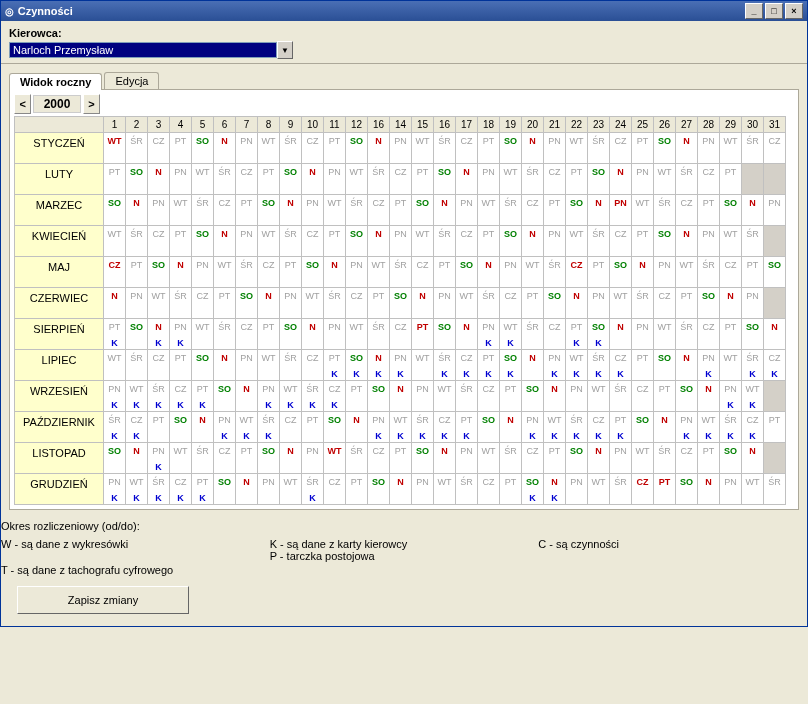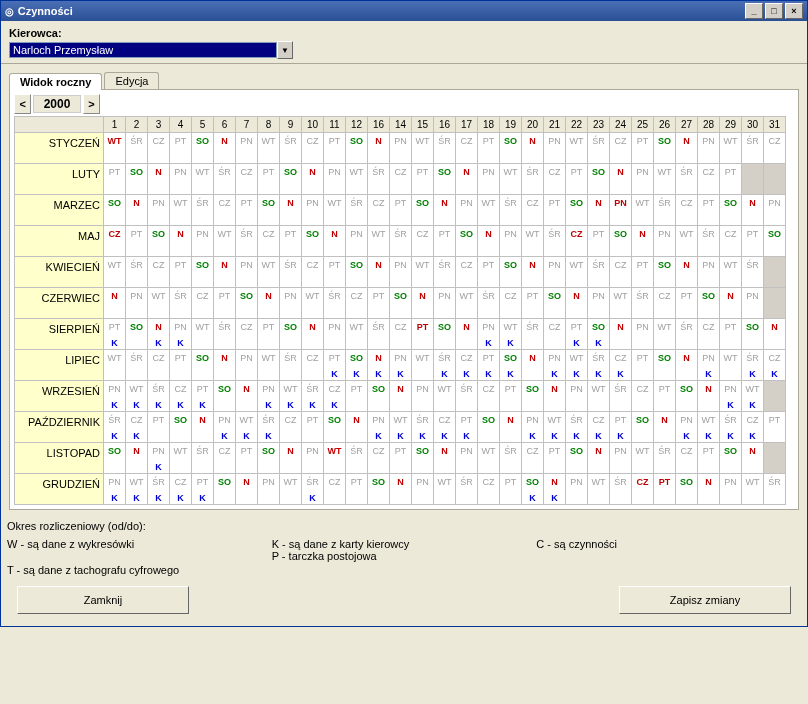--- a/index.html
+++ b/index.html
@@ -15,31 +15,31 @@
 .cbtn{width:14px;height:16px;background:#d4d0c8;border:1px solid #fff;border-right-color:#666;border-bottom-color:#666;display:flex;align-items:center;justify-content:center;font-size:8px}
 .tabs{margin:8px 8px 0;display:flex}
 .tab{padding:2px 10px;border:1px solid #aca899;border-bottom:none;background:#ece9d8;border-top-left-radius:3px;border-top-right-radius:3px;margin-right:2px}
 .tab.active{background:#fff;font-weight:bold;position:relative;top:1px}
 .panel{margin:0 8px;background:#fff;border:1px solid #aca899;padding:4px}
 .ctrlrow{display:flex;align-items:center;gap:2px}
 .navbtn{width:20px;height:18px;background:#ece9d8;border:1px solid #fff;border-right-color:#888;border-bottom-color:#888;display:flex;align-items:center;justify-content:center;font-weight:bold}
 .year{width:60px;text-align:center;font-weight:bold;font-size:12px;background:#ece9d8;border:1px solid #ccc;padding:1px 0}
 table.cal{border-collapse:collapse;table-layout:fixed;}
 table.cal th,table.cal td{border:1px solid #c0c0c0;text-align:center;padding:0;vertical-align:top}
-table.cal th.mh{width:82px;min-width:82px;max-width:82px;background:#ffffcc;text-align:right;padding:4px 3px;font-weight:normal;font-size:11px}
+table.cal th.mh{width:82px;min-width:82px;max-width:82px;background:#ffffcc;text-align:center;padding:4px 3px;font-weight:normal;font-size:11px}
 table.cal td.dh{width:21px;background:#ece9d8;font-size:10px;padding:2px 0}
 table.cal td.cell{width:21px;height:30px;font-size:9px}
 .dc{display:flex;flex-direction:column;justify-content:space-between;height:100%}
 .dc .top{padding-top:2px;height:12px;line-height:12px}
 .dc .bot{padding-bottom:1px;height:10px;line-height:10px;color:#0000d0;font-weight:bold}
 .c-grey{color:#a0a0a0}
 .c-green{color:#008000;font-weight:bold}
 .c-red{color:#c00000;font-weight:bold}
 .grey-cell{background:#d4d0c8}
-.legend{padding:10px 6px;font-size:11px}
+.legend{padding:10px 0;font-size:11px}
 .legend .lt{margin-bottom:6px}
 .legend .cols{display:flex}
 .legend .col{flex:1}
 .btnrow{display:flex;justify-content:space-between;padding:0 16px 12px}
 .bigbtn{width:170px;height:26px;background:#ece9d8;border:1px solid #fff;border-right-color:#666;border-bottom-color:#666;display:flex;align-items:center;justify-content:center}
 </style>
 </head>
 <body>
 
 <div class="window">
@@ -666,391 +666,391 @@
                 </div>
               </td>
               <td class="cell">
                 <div class="dc">
                   <div class="top"><span class="c-grey">PN</span></div>
                   <div class="bot"></div>
                 </div>
               </td>
             </tr>
             <tr>
-              <th class="mh">MAJ</th>
-              <td class="cell">
-                <div class="dc">
-                  <div class="top"><span class="c-red">CZ</span></div>
-                  <div class="bot"></div>
-                </div>
-              </td>
-              <td class="cell">
-                <div class="dc">
-                  <div class="top"><span class="c-grey">PT</span></div>
-                  <div class="bot"></div>
-                </div>
-              </td>
-              <td class="cell">
-                <div class="dc">
-                  <div class="top"><span class="c-green">SO</span></div>
-                  <div class="bot"></div>
-                </div>
-              </td>
-              <td class="cell">
-                <div class="dc">
-                  <div class="top"><span class="c-red">N</span></div>
-                  <div class="bot"></div>
-                </div>
-              </td>
-              <td class="cell">
-                <div class="dc">
-                  <div class="top"><span class="c-grey">PN</span></div>
-                  <div class="bot"></div>
-                </div>
-              </td>
-              <td class="cell">
-                <div class="dc">
-                  <div class="top"><span class="c-grey">WT</span></div>
-                  <div class="bot"></div>
-                </div>
-              </td>
-              <td class="cell">
-                <div class="dc">
-                  <div class="top"><span class="c-grey">ŚR</span></div>
-                  <div class="bot"></div>
-                </div>
-              </td>
-              <td class="cell">
-                <div class="dc">
-                  <div class="top"><span class="c-grey">CZ</span></div>
-                  <div class="bot"></div>
-                </div>
-              </td>
-              <td class="cell">
-                <div class="dc">
-                  <div class="top"><span class="c-grey">PT</span></div>
-                  <div class="bot"></div>
-                </div>
-              </td>
-              <td class="cell">
-                <div class="dc">
-                  <div class="top"><span class="c-green">SO</span></div>
-                  <div class="bot"></div>
-                </div>
-              </td>
-              <td class="cell">
-                <div class="dc">
-                  <div class="top"><span class="c-red">N</span></div>
-                  <div class="bot"></div>
-                </div>
-              </td>
-              <td class="cell">
-                <div class="dc">
-                  <div class="top"><span class="c-grey">PN</span></div>
-                  <div class="bot"></div>
-                </div>
-              </td>
-              <td class="cell">
-                <div class="dc">
-                  <div class="top"><span class="c-grey">WT</span></div>
-                  <div class="bot"></div>
-                </div>
-              </td>
-              <td class="cell">
-                <div class="dc">
-                  <div class="top"><span class="c-grey">ŚR</span></div>
-                  <div class="bot"></div>
-                </div>
-              </td>
-              <td class="cell">
-                <div class="dc">
-                  <div class="top"><span class="c-grey">CZ</span></div>
-                  <div class="bot"></div>
-                </div>
-              </td>
-              <td class="cell">
-                <div class="dc">
-                  <div class="top"><span class="c-grey">PT</span></div>
-                  <div class="bot"></div>
-                </div>
-              </td>
-              <td class="cell">
-                <div class="dc">
-                  <div class="top"><span class="c-green">SO</span></div>
-                  <div class="bot"></div>
-                </div>
-              </td>
-              <td class="cell">
-                <div class="dc">
-                  <div class="top"><span class="c-red">N</span></div>
-                  <div class="bot"></div>
-                </div>
-              </td>
-              <td class="cell">
-                <div class="dc">
-                  <div class="top"><span class="c-grey">PN</span></div>
-                  <div class="bot"></div>
-                </div>
-              </td>
-              <td class="cell">
-                <div class="dc">
-                  <div class="top"><span class="c-grey">WT</span></div>
-                  <div class="bot"></div>
-                </div>
-              </td>
-              <td class="cell">
-                <div class="dc">
-                  <div class="top"><span class="c-grey">ŚR</span></div>
-                  <div class="bot"></div>
-                </div>
-              </td>
-              <td class="cell">
-                <div class="dc">
-                  <div class="top"><span class="c-red">CZ</span></div>
-                  <div class="bot"></div>
-                </div>
-              </td>
-              <td class="cell">
-                <div class="dc">
-                  <div class="top"><span class="c-grey">PT</span></div>
-                  <div class="bot"></div>
-                </div>
-              </td>
-              <td class="cell">
-                <div class="dc">
-                  <div class="top"><span class="c-green">SO</span></div>
-                  <div class="bot"></div>
-                </div>
-              </td>
-              <td class="cell">
-                <div class="dc">
-                  <div class="top"><span class="c-red">N</span></div>
-                  <div class="bot"></div>
-                </div>
-              </td>
-              <td class="cell">
-                <div class="dc">
-                  <div class="top"><span class="c-grey">PN</span></div>
-                  <div class="bot"></div>
-                </div>
-              </td>
-              <td class="cell">
-                <div class="dc">
-                  <div class="top"><span class="c-grey">WT</span></div>
-                  <div class="bot"></div>
-                </div>
-              </td>
-              <td class="cell">
-                <div class="dc">
-                  <div class="top"><span class="c-grey">ŚR</span></div>
-                  <div class="bot"></div>
-                </div>
-              </td>
-              <td class="cell">
-                <div class="dc">
-                  <div class="top"><span class="c-grey">CZ</span></div>
-                  <div class="bot"></div>
-                </div>
-              </td>
-              <td class="cell">
-                <div class="dc">
-                  <div class="top"><span class="c-grey">PT</span></div>
-                  <div class="bot"></div>
-                </div>
-              </td>
-              <td class="cell">
-                <div class="dc">
-                  <div class="top"><span class="c-green">SO</span></div>
-                  <div class="bot"></div>
-                </div>
-              </td>
+              <th class="mh">KWIECIEŃ</th>
+              <td class="cell">
+                <div class="dc">
+                  <div class="top"><span class="c-grey">WT</span></div>
+                  <div class="bot"></div>
+                </div>
+              </td>
+              <td class="cell">
+                <div class="dc">
+                  <div class="top"><span class="c-grey">ŚR</span></div>
+                  <div class="bot"></div>
+                </div>
+              </td>
+              <td class="cell">
+                <div class="dc">
+                  <div class="top"><span class="c-grey">CZ</span></div>
+                  <div class="bot"></div>
+                </div>
+              </td>
+              <td class="cell">
+                <div class="dc">
+                  <div class="top"><span class="c-grey">PT</span></div>
+                  <div class="bot"></div>
+                </div>
+              </td>
+              <td class="cell">
+                <div class="dc">
+                  <div class="top"><span class="c-green">SO</span></div>
+                  <div class="bot"></div>
+                </div>
+              </td>
+              <td class="cell">
+                <div class="dc">
+                  <div class="top"><span class="c-red">N</span></div>
+                  <div class="bot"></div>
+                </div>
+              </td>
+              <td class="cell">
+                <div class="dc">
+                  <div class="top"><span class="c-grey">PN</span></div>
+                  <div class="bot"></div>
+                </div>
+              </td>
+              <td class="cell">
+                <div class="dc">
+                  <div class="top"><span class="c-grey">WT</span></div>
+                  <div class="bot"></div>
+                </div>
+              </td>
+              <td class="cell">
+                <div class="dc">
+                  <div class="top"><span class="c-grey">ŚR</span></div>
+                  <div class="bot"></div>
+                </div>
+              </td>
+              <td class="cell">
+                <div class="dc">
+                  <div class="top"><span class="c-grey">CZ</span></div>
+                  <div class="bot"></div>
+                </div>
+              </td>
+              <td class="cell">
+                <div class="dc">
+                  <div class="top"><span class="c-grey">PT</span></div>
+                  <div class="bot"></div>
+                </div>
+              </td>
+              <td class="cell">
+                <div class="dc">
+                  <div class="top"><span class="c-green">SO</span></div>
+                  <div class="bot"></div>
+                </div>
+              </td>
+              <td class="cell">
+                <div class="dc">
+                  <div class="top"><span class="c-red">N</span></div>
+                  <div class="bot"></div>
+                </div>
+              </td>
+              <td class="cell">
+                <div class="dc">
+                  <div class="top"><span class="c-grey">PN</span></div>
+                  <div class="bot"></div>
+                </div>
+              </td>
+              <td class="cell">
+                <div class="dc">
+                  <div class="top"><span class="c-grey">WT</span></div>
+                  <div class="bot"></div>
+                </div>
+              </td>
+              <td class="cell">
+                <div class="dc">
+                  <div class="top"><span class="c-grey">ŚR</span></div>
+                  <div class="bot"></div>
+                </div>
+              </td>
+              <td class="cell">
+                <div class="dc">
+                  <div class="top"><span class="c-grey">CZ</span></div>
+                  <div class="bot"></div>
+                </div>
+              </td>
+              <td class="cell">
+                <div class="dc">
+                  <div class="top"><span class="c-grey">PT</span></div>
+                  <div class="bot"></div>
+                </div>
+              </td>
+              <td class="cell">
+                <div class="dc">
+                  <div class="top"><span class="c-green">SO</span></div>
+                  <div class="bot"></div>
+                </div>
+              </td>
+              <td class="cell">
+                <div class="dc">
+                  <div class="top"><span class="c-red">N</span></div>
+                  <div class="bot"></div>
+                </div>
+              </td>
+              <td class="cell">
+                <div class="dc">
+                  <div class="top"><span class="c-grey">PN</span></div>
+                  <div class="bot"></div>
+                </div>
+              </td>
+              <td class="cell">
+                <div class="dc">
+                  <div class="top"><span class="c-grey">WT</span></div>
+                  <div class="bot"></div>
+                </div>
+              </td>
+              <td class="cell">
+                <div class="dc">
+                  <div class="top"><span class="c-grey">ŚR</span></div>
+                  <div class="bot"></div>
+                </div>
+              </td>
+              <td class="cell">
+                <div class="dc">
+                  <div class="top"><span class="c-grey">CZ</span></div>
+                  <div class="bot"></div>
+                </div>
+              </td>
+              <td class="cell">
+                <div class="dc">
+                  <div class="top"><span class="c-grey">PT</span></div>
+                  <div class="bot"></div>
+                </div>
+              </td>
+              <td class="cell">
+                <div class="dc">
+                  <div class="top"><span class="c-green">SO</span></div>
+                  <div class="bot"></div>
+                </div>
+              </td>
+              <td class="cell">
+                <div class="dc">
+                  <div class="top"><span class="c-red">N</span></div>
+                  <div class="bot"></div>
+                </div>
+              </td>
+              <td class="cell">
+                <div class="dc">
+                  <div class="top"><span class="c-grey">PN</span></div>
+                  <div class="bot"></div>
+                </div>
+              </td>
+              <td class="cell">
+                <div class="dc">
+                  <div class="top"><span class="c-grey">WT</span></div>
+                  <div class="bot"></div>
+                </div>
+              </td>
+              <td class="cell">
+                <div class="dc">
+                  <div class="top"><span class="c-grey">ŚR</span></div>
+                  <div class="bot"></div>
+                </div>
+              </td>
+              <td class="cell grey-cell"></td>
             </tr>
             <tr>
-              <th class="mh">KWIECIEŃ</th>
-              <td class="cell">
-                <div class="dc">
-                  <div class="top"><span class="c-grey">WT</span></div>
-                  <div class="bot"></div>
-                </div>
-              </td>
-              <td class="cell">
-                <div class="dc">
-                  <div class="top"><span class="c-grey">ŚR</span></div>
-                  <div class="bot"></div>
-                </div>
-              </td>
-              <td class="cell">
-                <div class="dc">
-                  <div class="top"><span class="c-grey">CZ</span></div>
-                  <div class="bot"></div>
-                </div>
-              </td>
-              <td class="cell">
-                <div class="dc">
-                  <div class="top"><span class="c-grey">PT</span></div>
-                  <div class="bot"></div>
-                </div>
-              </td>
-              <td class="cell">
-                <div class="dc">
-                  <div class="top"><span class="c-green">SO</span></div>
-                  <div class="bot"></div>
-                </div>
-              </td>
-              <td class="cell">
-                <div class="dc">
-                  <div class="top"><span class="c-red">N</span></div>
-                  <div class="bot"></div>
-                </div>
-              </td>
-              <td class="cell">
-                <div class="dc">
-                  <div class="top"><span class="c-grey">PN</span></div>
-                  <div class="bot"></div>
-                </div>
-              </td>
-              <td class="cell">
-                <div class="dc">
-                  <div class="top"><span class="c-grey">WT</span></div>
-                  <div class="bot"></div>
-                </div>
-              </td>
-              <td class="cell">
-                <div class="dc">
-                  <div class="top"><span class="c-grey">ŚR</span></div>
-                  <div class="bot"></div>
-                </div>
-              </td>
-              <td class="cell">
-                <div class="dc">
-                  <div class="top"><span class="c-grey">CZ</span></div>
-                  <div class="bot"></div>
-                </div>
-              </td>
-              <td class="cell">
-                <div class="dc">
-                  <div class="top"><span class="c-grey">PT</span></div>
-                  <div class="bot"></div>
-                </div>
-              </td>
-              <td class="cell">
-                <div class="dc">
-                  <div class="top"><span class="c-green">SO</span></div>
-                  <div class="bot"></div>
-                </div>
-              </td>
-              <td class="cell">
-                <div class="dc">
-                  <div class="top"><span class="c-red">N</span></div>
-                  <div class="bot"></div>
-                </div>
-              </td>
-              <td class="cell">
-                <div class="dc">
-                  <div class="top"><span class="c-grey">PN</span></div>
-                  <div class="bot"></div>
-                </div>
-              </td>
-              <td class="cell">
-                <div class="dc">
-                  <div class="top"><span class="c-grey">WT</span></div>
-                  <div class="bot"></div>
-                </div>
-              </td>
-              <td class="cell">
-                <div class="dc">
-                  <div class="top"><span class="c-grey">ŚR</span></div>
-                  <div class="bot"></div>
-                </div>
-              </td>
-              <td class="cell">
-                <div class="dc">
-                  <div class="top"><span class="c-grey">CZ</span></div>
-                  <div class="bot"></div>
-                </div>
-              </td>
-              <td class="cell">
-                <div class="dc">
-                  <div class="top"><span class="c-grey">PT</span></div>
-                  <div class="bot"></div>
-                </div>
-              </td>
-              <td class="cell">
-                <div class="dc">
-                  <div class="top"><span class="c-green">SO</span></div>
-                  <div class="bot"></div>
-                </div>
-              </td>
-              <td class="cell">
-                <div class="dc">
-                  <div class="top"><span class="c-red">N</span></div>
-                  <div class="bot"></div>
-                </div>
-              </td>
-              <td class="cell">
-                <div class="dc">
-                  <div class="top"><span class="c-grey">PN</span></div>
-                  <div class="bot"></div>
-                </div>
-              </td>
-              <td class="cell">
-                <div class="dc">
-                  <div class="top"><span class="c-grey">WT</span></div>
-                  <div class="bot"></div>
-                </div>
-              </td>
-              <td class="cell">
-                <div class="dc">
-                  <div class="top"><span class="c-grey">ŚR</span></div>
-                  <div class="bot"></div>
-                </div>
-              </td>
-              <td class="cell">
-                <div class="dc">
-                  <div class="top"><span class="c-grey">CZ</span></div>
-                  <div class="bot"></div>
-                </div>
-              </td>
-              <td class="cell">
-                <div class="dc">
-                  <div class="top"><span class="c-grey">PT</span></div>
-                  <div class="bot"></div>
-                </div>
-              </td>
-              <td class="cell">
-                <div class="dc">
-                  <div class="top"><span class="c-green">SO</span></div>
-                  <div class="bot"></div>
-                </div>
-              </td>
-              <td class="cell">
-                <div class="dc">
-                  <div class="top"><span class="c-red">N</span></div>
-                  <div class="bot"></div>
-                </div>
-              </td>
-              <td class="cell">
-                <div class="dc">
-                  <div class="top"><span class="c-grey">PN</span></div>
-                  <div class="bot"></div>
-                </div>
-              </td>
-              <td class="cell">
-                <div class="dc">
-                  <div class="top"><span class="c-grey">WT</span></div>
-                  <div class="bot"></div>
-                </div>
-              </td>
-              <td class="cell">
-                <div class="dc">
-                  <div class="top"><span class="c-grey">ŚR</span></div>
-                  <div class="bot"></div>
-                </div>
-              </td>
-              <td class="cell grey-cell"></td>
+              <th class="mh">MAJ</th>
+              <td class="cell">
+                <div class="dc">
+                  <div class="top"><span class="c-red">CZ</span></div>
+                  <div class="bot"></div>
+                </div>
+              </td>
+              <td class="cell">
+                <div class="dc">
+                  <div class="top"><span class="c-grey">PT</span></div>
+                  <div class="bot"></div>
+                </div>
+              </td>
+              <td class="cell">
+                <div class="dc">
+                  <div class="top"><span class="c-green">SO</span></div>
+                  <div class="bot"></div>
+                </div>
+              </td>
+              <td class="cell">
+                <div class="dc">
+                  <div class="top"><span class="c-red">N</span></div>
+                  <div class="bot"></div>
+                </div>
+              </td>
+              <td class="cell">
+                <div class="dc">
+                  <div class="top"><span class="c-grey">PN</span></div>
+                  <div class="bot"></div>
+                </div>
+              </td>
+              <td class="cell">
+                <div class="dc">
+                  <div class="top"><span class="c-grey">WT</span></div>
+                  <div class="bot"></div>
+                </div>
+              </td>
+              <td class="cell">
+                <div class="dc">
+                  <div class="top"><span class="c-grey">ŚR</span></div>
+                  <div class="bot"></div>
+                </div>
+              </td>
+              <td class="cell">
+                <div class="dc">
+                  <div class="top"><span class="c-grey">CZ</span></div>
+                  <div class="bot"></div>
+                </div>
+              </td>
+              <td class="cell">
+                <div class="dc">
+                  <div class="top"><span class="c-grey">PT</span></div>
+                  <div class="bot"></div>
+                </div>
+              </td>
+              <td class="cell">
+                <div class="dc">
+                  <div class="top"><span class="c-green">SO</span></div>
+                  <div class="bot"></div>
+                </div>
+              </td>
+              <td class="cell">
+                <div class="dc">
+                  <div class="top"><span class="c-red">N</span></div>
+                  <div class="bot"></div>
+                </div>
+              </td>
+              <td class="cell">
+                <div class="dc">
+                  <div class="top"><span class="c-grey">PN</span></div>
+                  <div class="bot"></div>
+                </div>
+              </td>
+              <td class="cell">
+                <div class="dc">
+                  <div class="top"><span class="c-grey">WT</span></div>
+                  <div class="bot"></div>
+                </div>
+              </td>
+              <td class="cell">
+                <div class="dc">
+                  <div class="top"><span class="c-grey">ŚR</span></div>
+                  <div class="bot"></div>
+                </div>
+              </td>
+              <td class="cell">
+                <div class="dc">
+                  <div class="top"><span class="c-grey">CZ</span></div>
+                  <div class="bot"></div>
+                </div>
+              </td>
+              <td class="cell">
+                <div class="dc">
+                  <div class="top"><span class="c-grey">PT</span></div>
+                  <div class="bot"></div>
+                </div>
+              </td>
+              <td class="cell">
+                <div class="dc">
+                  <div class="top"><span class="c-green">SO</span></div>
+                  <div class="bot"></div>
+                </div>
+              </td>
+              <td class="cell">
+                <div class="dc">
+                  <div class="top"><span class="c-red">N</span></div>
+                  <div class="bot"></div>
+                </div>
+              </td>
+              <td class="cell">
+                <div class="dc">
+                  <div class="top"><span class="c-grey">PN</span></div>
+                  <div class="bot"></div>
+                </div>
+              </td>
+              <td class="cell">
+                <div class="dc">
+                  <div class="top"><span class="c-grey">WT</span></div>
+                  <div class="bot"></div>
+                </div>
+              </td>
+              <td class="cell">
+                <div class="dc">
+                  <div class="top"><span class="c-grey">ŚR</span></div>
+                  <div class="bot"></div>
+                </div>
+              </td>
+              <td class="cell">
+                <div class="dc">
+                  <div class="top"><span class="c-red">CZ</span></div>
+                  <div class="bot"></div>
+                </div>
+              </td>
+              <td class="cell">
+                <div class="dc">
+                  <div class="top"><span class="c-grey">PT</span></div>
+                  <div class="bot"></div>
+                </div>
+              </td>
+              <td class="cell">
+                <div class="dc">
+                  <div class="top"><span class="c-green">SO</span></div>
+                  <div class="bot"></div>
+                </div>
+              </td>
+              <td class="cell">
+                <div class="dc">
+                  <div class="top"><span class="c-red">N</span></div>
+                  <div class="bot"></div>
+                </div>
+              </td>
+              <td class="cell">
+                <div class="dc">
+                  <div class="top"><span class="c-grey">PN</span></div>
+                  <div class="bot"></div>
+                </div>
+              </td>
+              <td class="cell">
+                <div class="dc">
+                  <div class="top"><span class="c-grey">WT</span></div>
+                  <div class="bot"></div>
+                </div>
+              </td>
+              <td class="cell">
+                <div class="dc">
+                  <div class="top"><span class="c-grey">ŚR</span></div>
+                  <div class="bot"></div>
+                </div>
+              </td>
+              <td class="cell">
+                <div class="dc">
+                  <div class="top"><span class="c-grey">CZ</span></div>
+                  <div class="bot"></div>
+                </div>
+              </td>
+              <td class="cell">
+                <div class="dc">
+                  <div class="top"><span class="c-grey">PT</span></div>
+                  <div class="bot"></div>
+                </div>
+              </td>
+              <td class="cell">
+                <div class="dc">
+                  <div class="top"><span class="c-green">SO</span></div>
+                  <div class="bot"></div>
+                </div>
+              </td>
             </tr>
             <tr>
               <th class="mh">CZERWIEC</th>
               <td class="cell">
                 <div class="dc">
                   <div class="top"><span class="c-red">N</span></div>
                   <div class="bot"></div>
                 </div>
               </td>
               <td class="cell">
@@ -2369,16 +2369,15 @@
         <div>K - są dane z karty kierowcy</div>
         <div style="">P - tarczka postojowa</div>
       </div>
       <div class="col">
         <div>C - są czynności</div>
       </div>
     </div>
   </div>
 
   <div class="btnrow">
-    <div class="bigbtn">Zamknij</div>
     <div class="bigbtn">Zapisz zmiany</div>
   </div>
 </div>
 
 </body></html>

